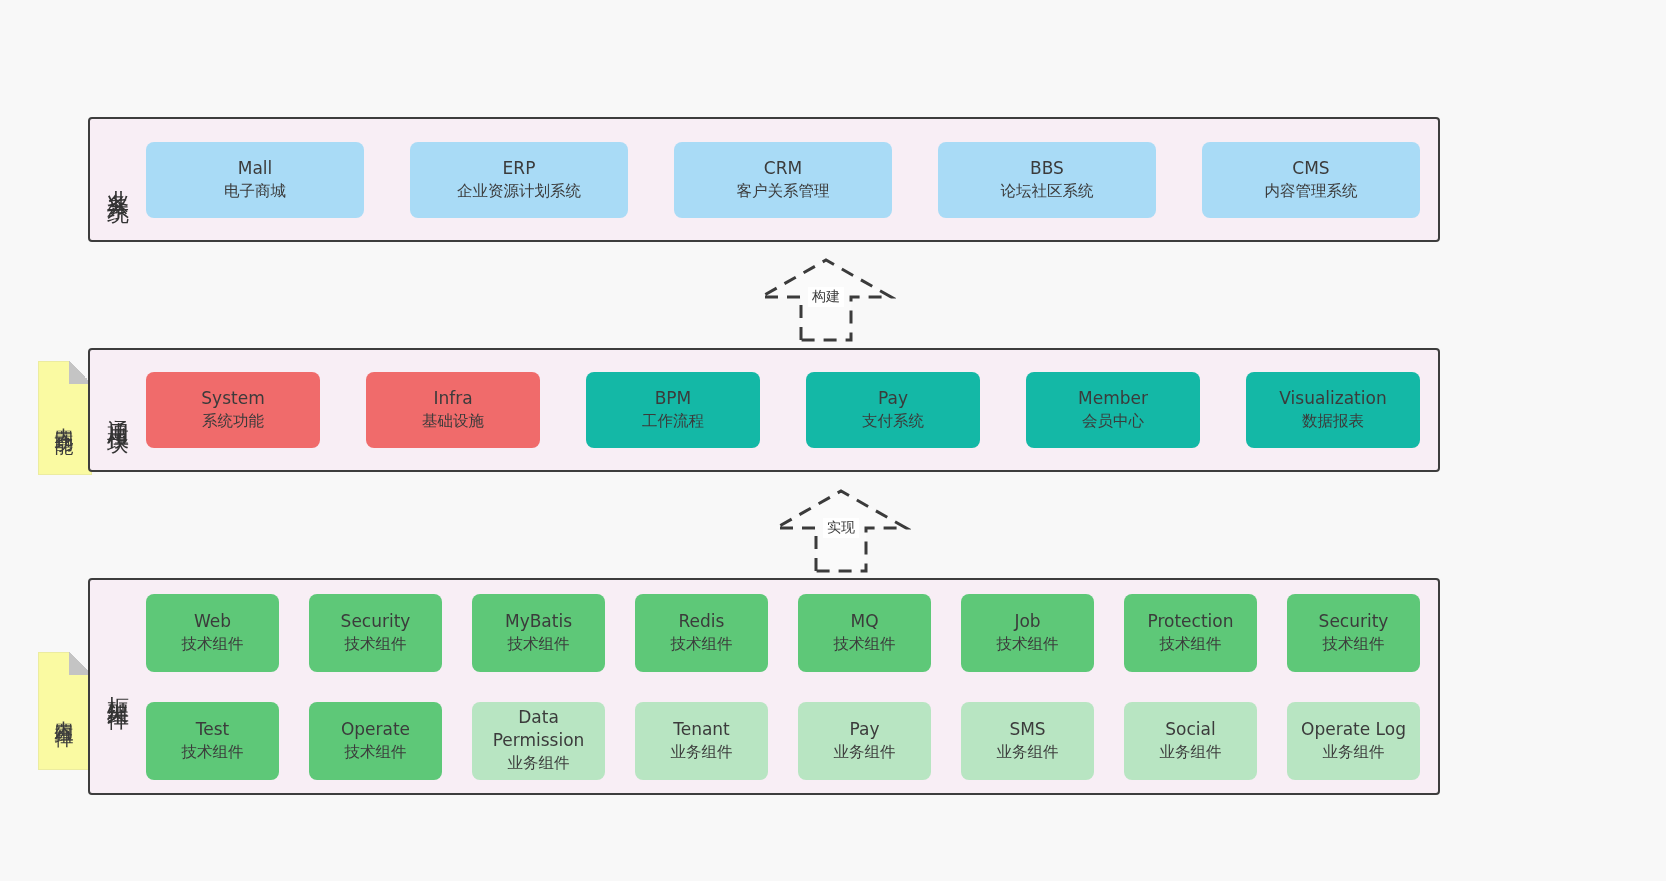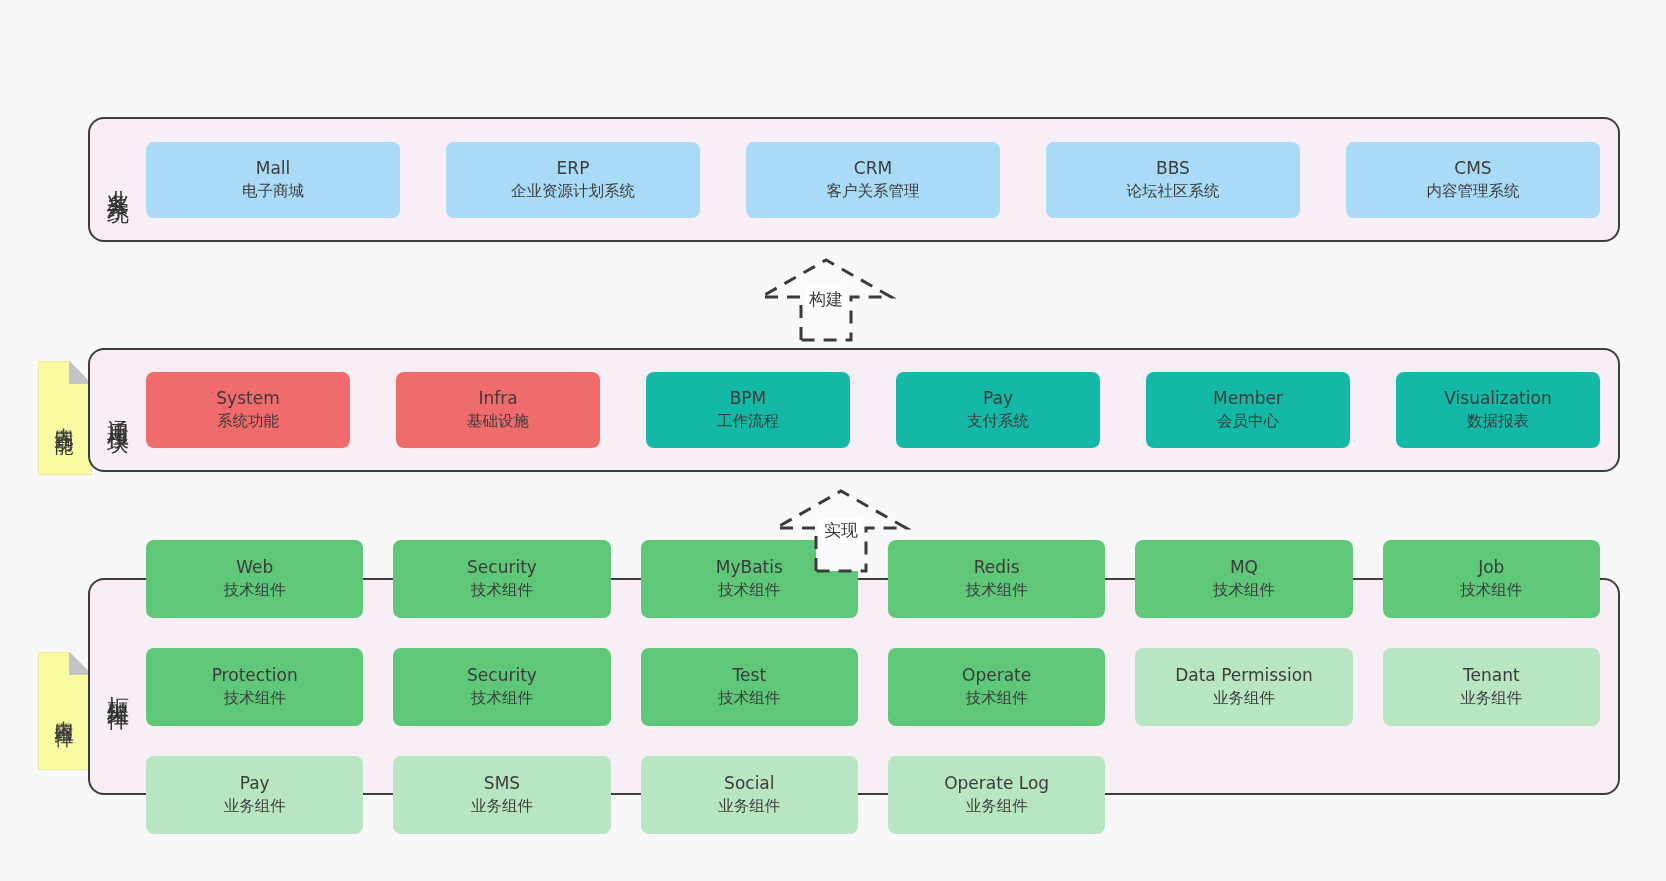--- a/index.html
+++ b/index.html
@@ -3,38 +3,38 @@
 <meta charset="utf-8">
 <style>
   html,body{margin:0;padding:0;}
   body{
     width:1666px;height:881px;position:relative;overflow:hidden;
     background:#f8f8f8;
     font-family:"DejaVu Sans","Liberation Sans",sans-serif;
     color:#3b3b3b;
   }
   .band{
-    position:absolute;left:88px;width:1532px;
-    background:#f8eef5;border:2px solid #3d3d3d;border-radius:16px;
+    position:absolute;left:88px;width:1352px;
+    background:#f8eef5;border:2px solid #3d3d3d;border-radius:4px;
     display:flex;box-sizing:border-box;z-index:2;
   }
   .band-business{top:117px;height:125px;}
   .band-modules{top:348px;height:124px;}
   .band-components{top:578px;height:217px;}
   .band-label{
     width:56px;flex:0 0 56px;display:flex;align-items:center;justify-content:center;
     writing-mode:vertical-rl;text-orientation:upright;
     font-size:22px;letter-spacing:4px;color:#333;
   }
   .row6{
     flex:1;display:flex;align-items:center;gap:46px;margin-right:18px;
   }
   .row6 .box{flex:1;height:76px;}
   .grid8{
-    flex:1;display:grid;grid-template-columns:repeat(6,1fr);
+    flex:1;display:grid;grid-template-columns:repeat(8,1fr);
     column-gap:34px;row-gap:20px;align-content:center;margin-right:18px;gap:30px;
   }
   .grid8 .box{height:78px;}
   .box{
     display:flex;flex-direction:column;justify-content:center;align-items:center;
     border-radius:8px;text-align:center;padding:2px 4px;box-sizing:border-box;
   }
   .box .t{font-size:17px;line-height:1.35;}
   .box .s{font-size:15.5px;line-height:1.45;}
   .blue{background:#a9dbf6;}
@@ -54,21 +54,21 @@
   .sticky .fold{
     position:absolute;top:-1px;right:-1px;width:23px;height:23px;
     background:linear-gradient(to bottom left,#f8f8f8 50%,#c4c4c4 50%);
   }
   .arrow{position:absolute;width:140px;height:86px;z-index:3;}
   .arrow-build{left:756px;top:256px;}
   .arrow-implement{left:771px;top:487px;}
   .arrow svg{position:absolute;left:0;top:0;}
   .arrow-label{
     position:absolute;left:50%;top:31px;transform:translateX(-50%);
-    background:#ffffff;padding:1px 4px;font-size:17px;white-space:nowrap;color:#3b3b3b;
+    background:#ffffff;padding:1px 4px;font-size:14px;white-space:nowrap;color:#3b3b3b;
   }
 </style>
 </head>
 <body>
 
 <section class="band band-business">
   <div class="band-label">业务系统</div>
   <div class="row6">
     <div class="box blue">
       <div class="t">Mall</div>

